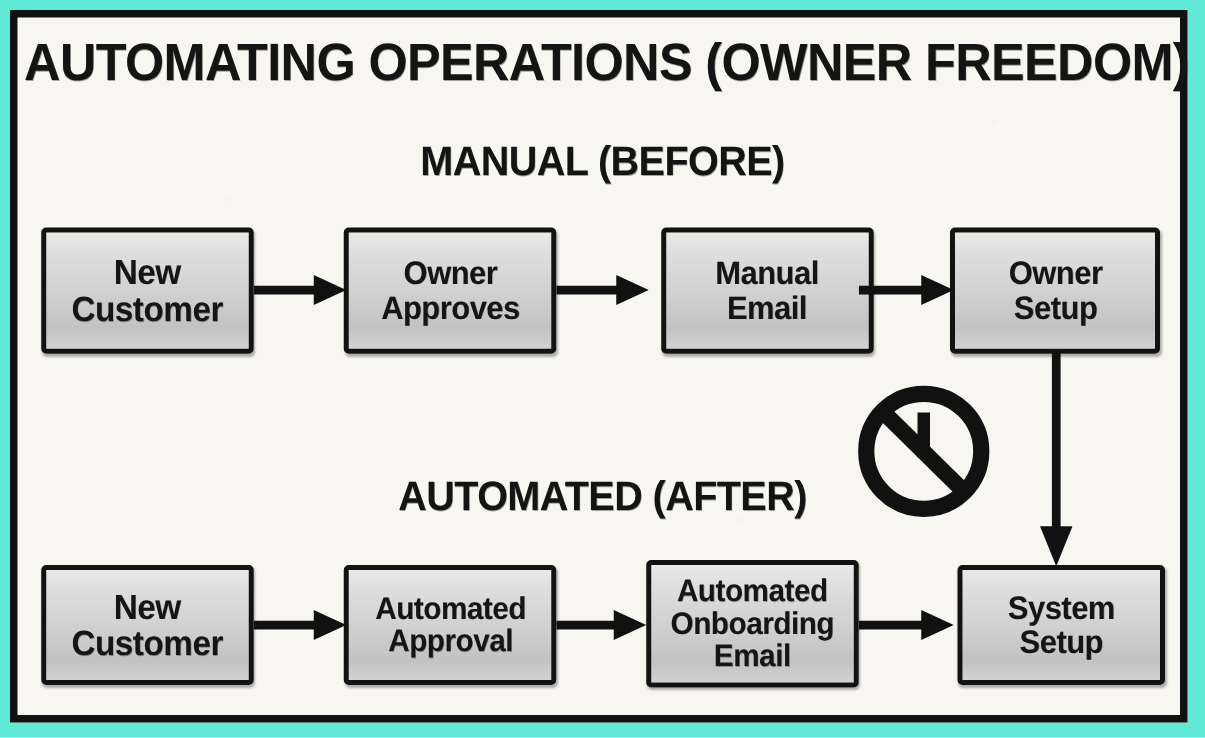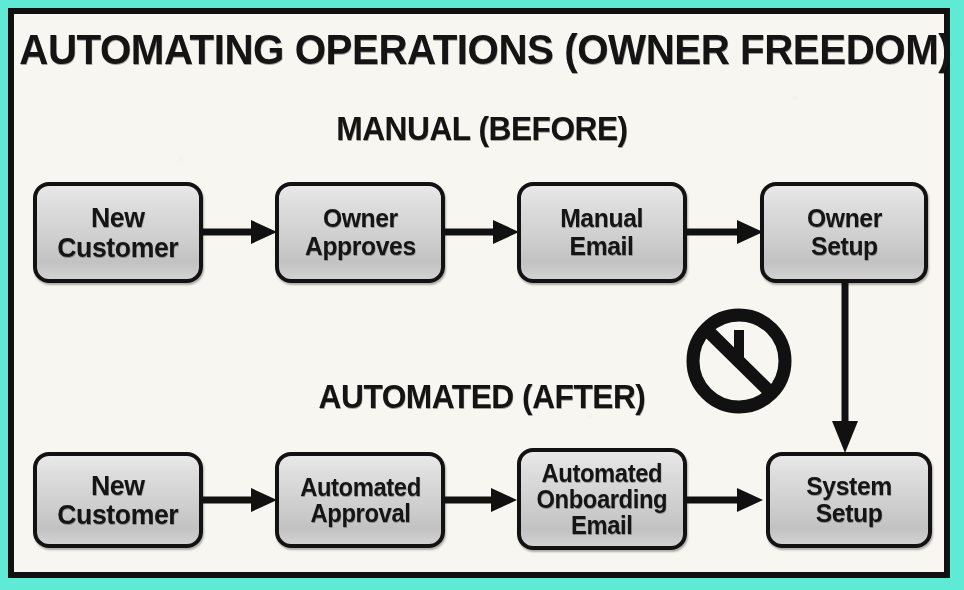--- a/index.html
+++ b/index.html
@@ -67,21 +67,21 @@
     top: 378px;
     font-size: 33px;
     transform: scaleX(0.96);
   }
 
   
   .node {
     position: absolute;
     box-sizing: border-box;
     border: 4px solid #121212;
-    border-radius: 16px;
+    border-radius: 4px;
     background: linear-gradient(to bottom,
         #e9e9e9 0%,
         #dedede 18%,
         #cfcfcf 55%,
         #c2c2c2 82%,
         #d2d2d2 100%);
     display: flex;
     align-items: center;
     justify-content: center;
     text-align: center;
@@ -147,21 +147,21 @@
   <div class="node sz-md" style="left:275px; top:182px; width:170px; height:101px;">
     <span class="node-label">Owner
 Approves</span>
   </div>
 
   <svg class="arrow-h" style="left:445px; top:219px; width:74px;" viewBox="0 0 74 26">
     <line x1="0" y1="13" x2="56" y2="13" stroke="#111111" stroke-width="7"></line>
     <polygon points="48,1 74,13 48,25" fill="#111111"></polygon>
   </svg>
 
-  <div class="node sz-md" style="left:517px; top:182px; width:170px; height:101px;">
+  <div class="node sz-md" style="left:529px; top:182px; width:170px; height:101px;">
     <span class="node-label">Manual
 Email</span>
   </div>
 
   <svg class="arrow-h" style="left:687px; top:219px; width:76px;" viewBox="0 0 76 26">
     <line x1="0" y1="13" x2="58" y2="13" stroke="#111111" stroke-width="7"></line>
     <polygon points="50,1 76,13 50,25" fill="#111111"></polygon>
   </svg>
 
   <div class="node sz-md" style="left:760px; top:182px; width:168px; height:101px;">

